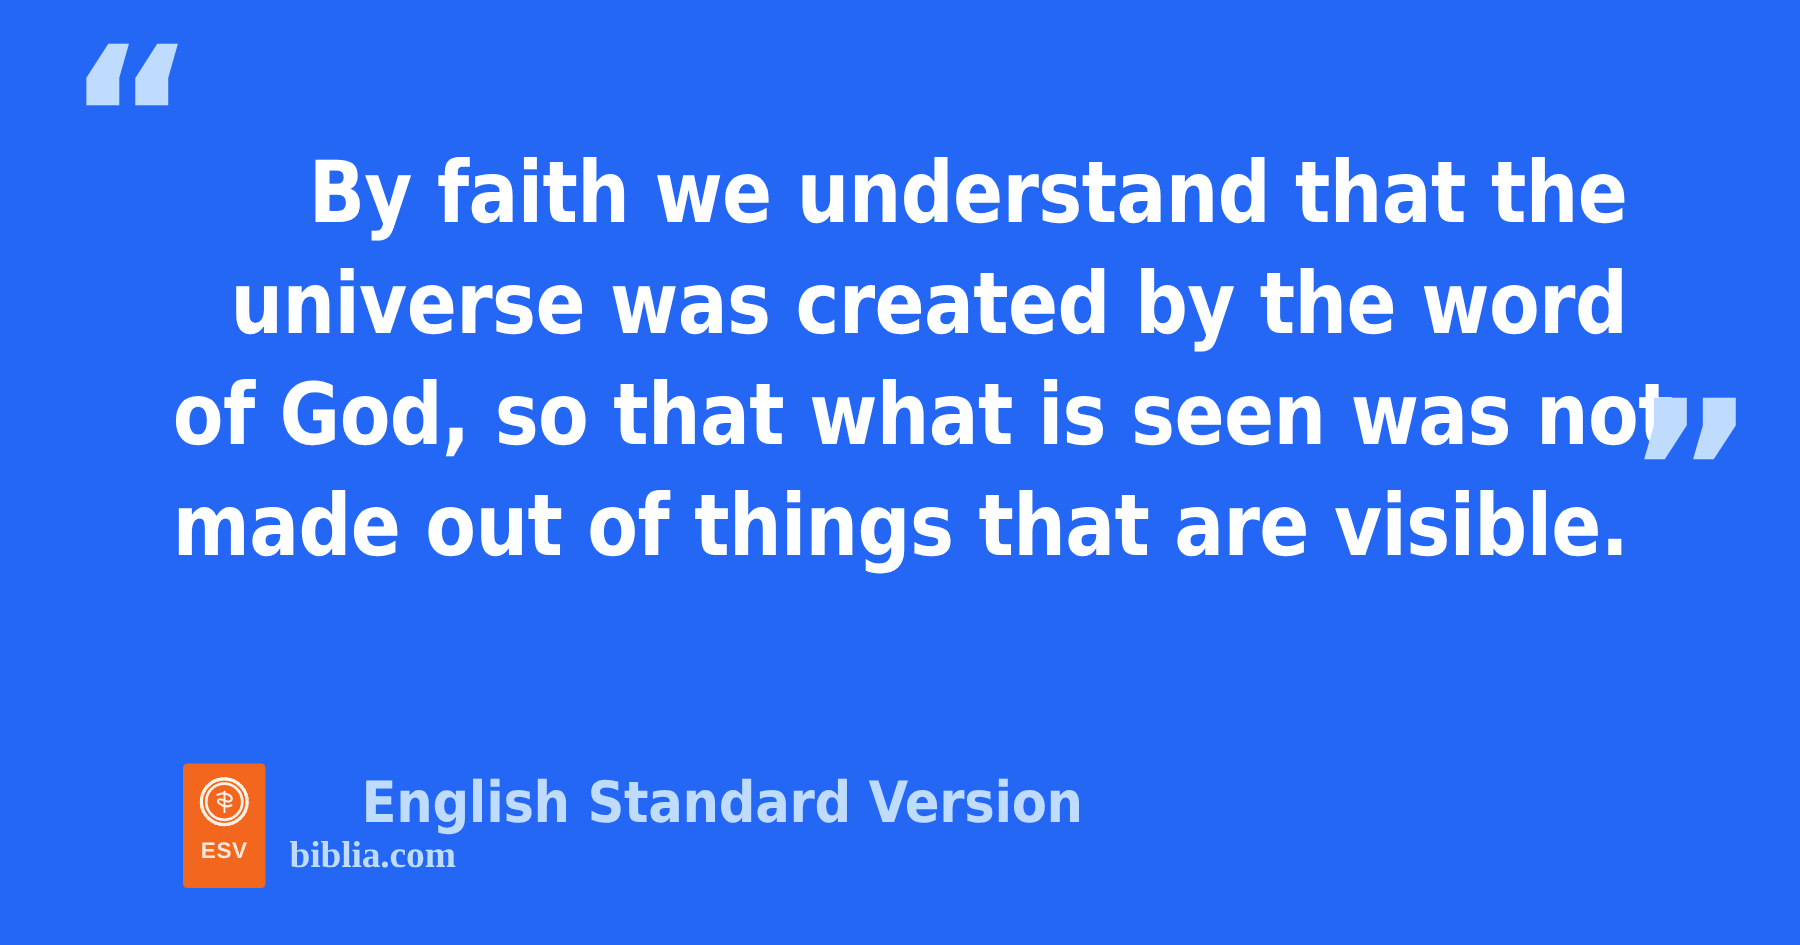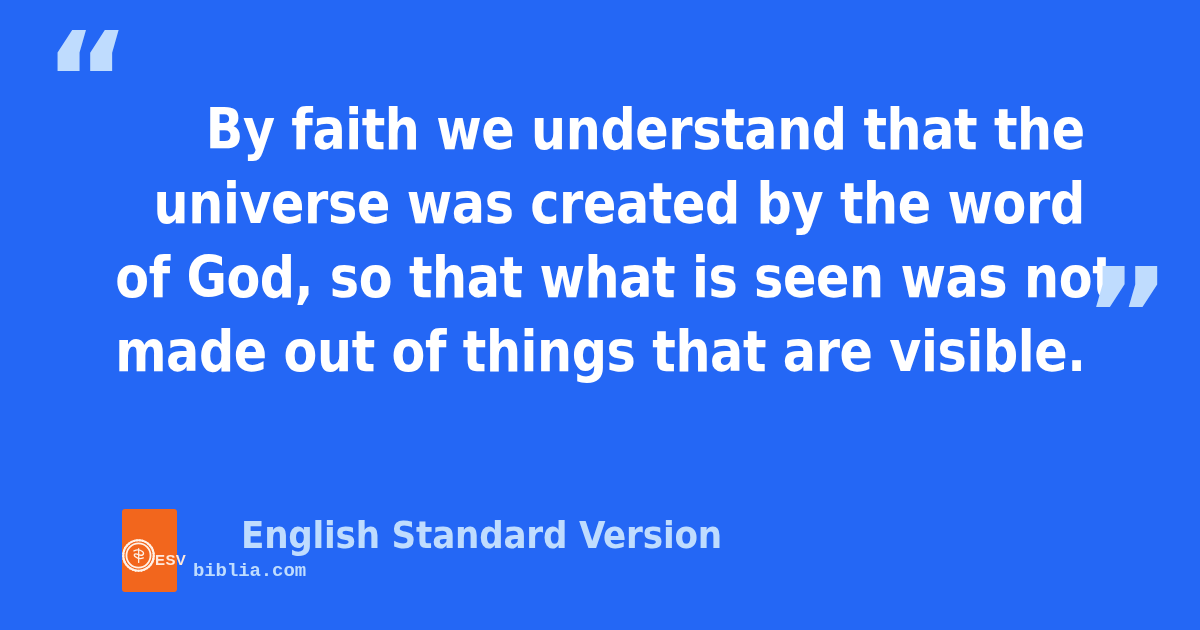--- a/index.html
+++ b/index.html
@@ -77,21 +77,21 @@
     align-items: stretch;
     gap: 16px;
   }
 
   .logo-badge {
     width: 55px;
     height: 83px;
     background: #F2661D;
     border-radius: 3px;
     display: flex;
-    flex-direction: row;
+    flex-direction: column;
     align-items: center;
     justify-content: flex-start;
     padding-top: 9px;
     flex: 0 0 auto;
   }
 
   .logo-seal {
     width: 33px;
     height: 33px;
     flex: 0 0 auto;
@@ -120,23 +120,23 @@
     font-weight: 700;
     font-size: 38px;
     line-height: 42px;
     letter-spacing: -0.2px;
     white-space: nowrap;
     margin-left: 48px;
   }
 
   .attrib-site {
     color: #BFDCFE;
-    font-family: Liberation Mono, monospace;
+    font-family: Liberation Serif, serif;
     font-weight: 700;
-    font-size: 19px;
+    font-size: 25px;
     line-height: 30px;
     letter-spacing: -0.1px;
     white-space: nowrap;
   }
 </style>
 </head>
 <body>
 
 <div class="card">
 

